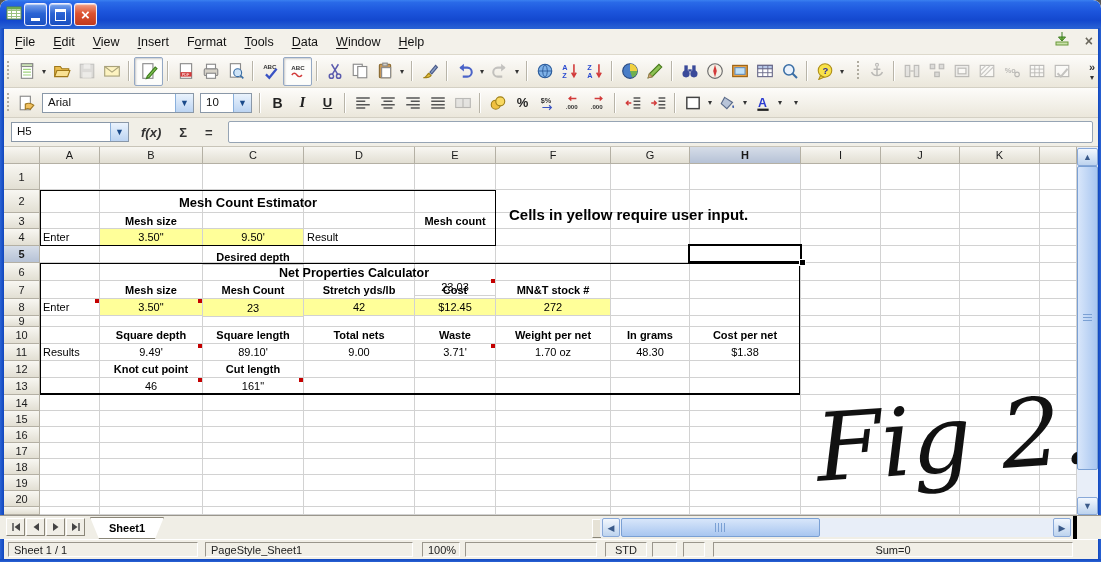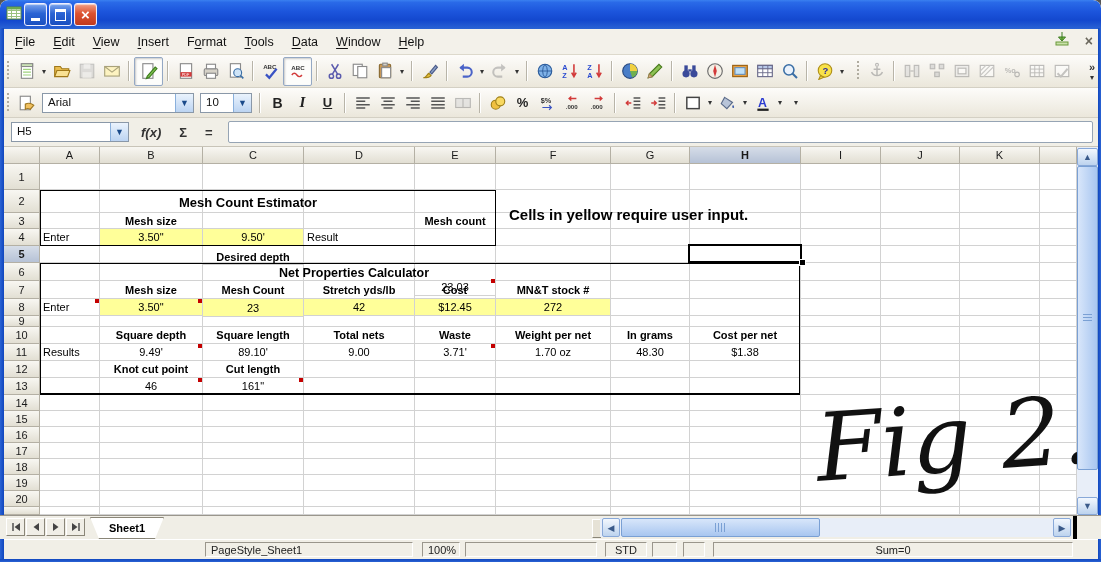--- a/index.html
+++ b/index.html
@@ -881,20 +881,21 @@
     <div class="sb-track" style="left:600px;top:2px;width:472px;height:19px;"></div>
     <div class="sb-btn" style="left:602px;top:2px;width:18px;height:19px;">◀</div>
     <div class="sb-thumb" id="hscroll-thumb" style="left:621px;top:2px;width:199px;height:19px;">
         <span class="grip-h"></span>
       </div>
     <div class="sb-btn" style="left:1053px;top:2px;width:18px;height:19px;">▶</div>
     <div id="black-split"></div>
   </div>
 
   <div id="statusbar">
+    <span class="panel" style="left:8px;width:190px;">Sheet 1 / 1</span>
     <span class="panel" style="left:205px;width:208px;">PageStyle_Sheet1</span>
     <span class="panel ctr" style="left:422px;width:38px;">100%</span>
     <span class="panel" style="left:465px;width:132px;"></span>
     <span class="panel ctr" style="left:605px;width:42px;">STD</span>
     <span class="panel" style="left:652px;width:25px;"></span>
     <span class="panel" style="left:683px;width:22px;"></span>
     <span class="panel ctr" style="left:713px;width:360px;">Sum=0</span>
   </div>
 
   <div id="frame-l" class="abs"></div>

